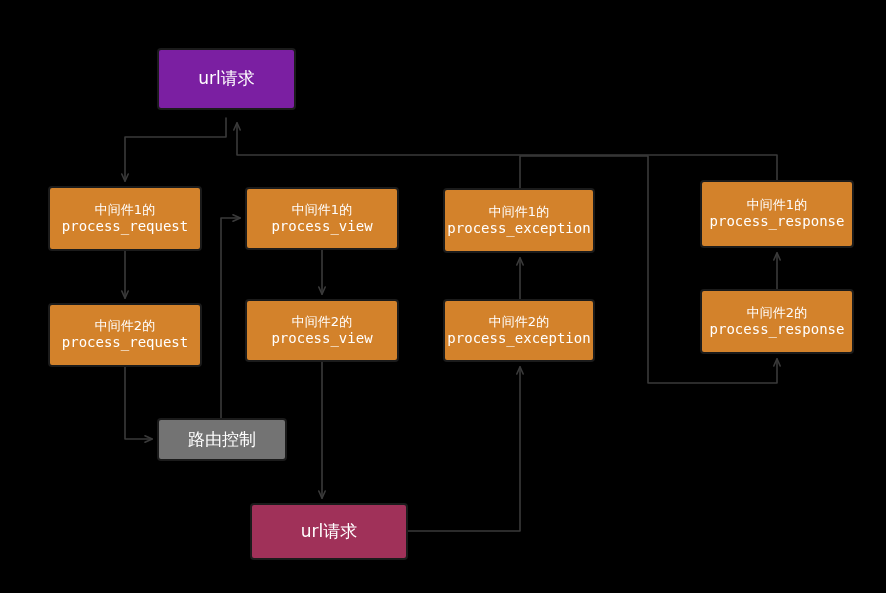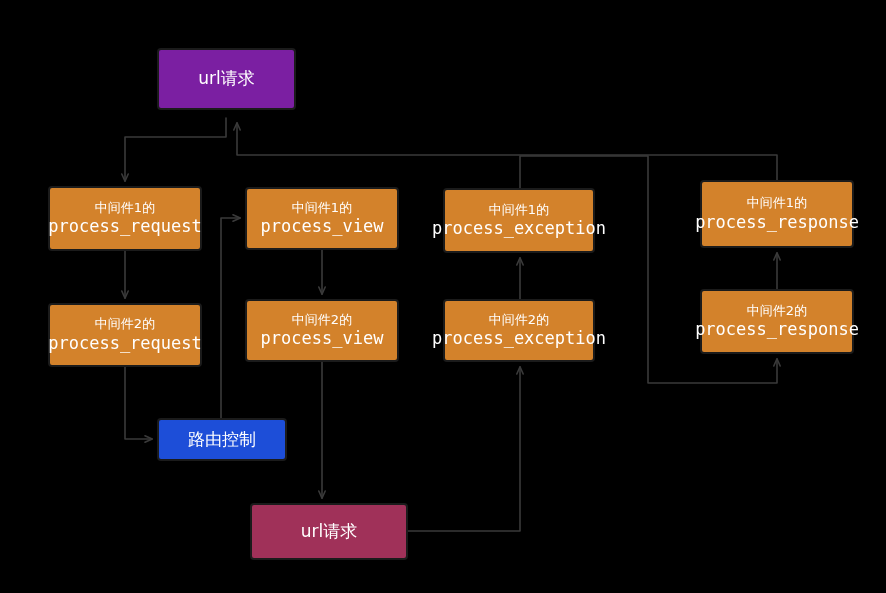--- a/index.html
+++ b/index.html
@@ -40,21 +40,21 @@
     text-align: center;
     line-height: 1.25;
     user-select: none;
   }
   .node .l1 {
     display: block;
     font-size: 13px;
   }
   .node .l2 {
     display: block;
-    font-size: 17px;
+    font-size: 14px;
     font-family: "DejaVu Sans Mono", "Liberation Mono", monospace;
     letter-spacing: 0px;
   }
   .node.single .l1 {
     font-size: 17px;
   }
   .node.orange { background: #d3822b; }
   .node.purple { background: #7b1fa2; }
   .node.blue   { background: #2211cc; }
   .node.pink   { background: #a03159; }
@@ -112,20 +112,20 @@
         <span class="l2">process_exception</span>
       </div>
       <div class="node orange" style="left: 700px; top: 180px; width: 154px; height: 68px; background: rgb(211, 130, 43);">
         <span class="l1">中间件1的</span>
         <span class="l2">process_response</span>
       </div>
       <div class="node orange" style="left: 700px; top: 289px; width: 154px; height: 65px; background: rgb(211, 130, 43);">
         <span class="l1">中间件2的</span>
         <span class="l2">process_response</span>
       </div>
-      <div class="node blue single" style="left: 157px; top: 418px; width: 130px; height: 43px; background: #1d4ed8;">
+      <div class="node blue single" style="left: 157px; top: 418px; width: 130px; height: 43px; background: #737373;">
         <span class="l1">路由控制</span>
       </div>
       <div class="node pink single" style="left: 250px; top: 503px; width: 158px; height: 57px; background: rgb(160, 49, 89);">
         <span class="l1">url请求</span>
       </div>
     </div>
 </div>
 
 </body></html>

